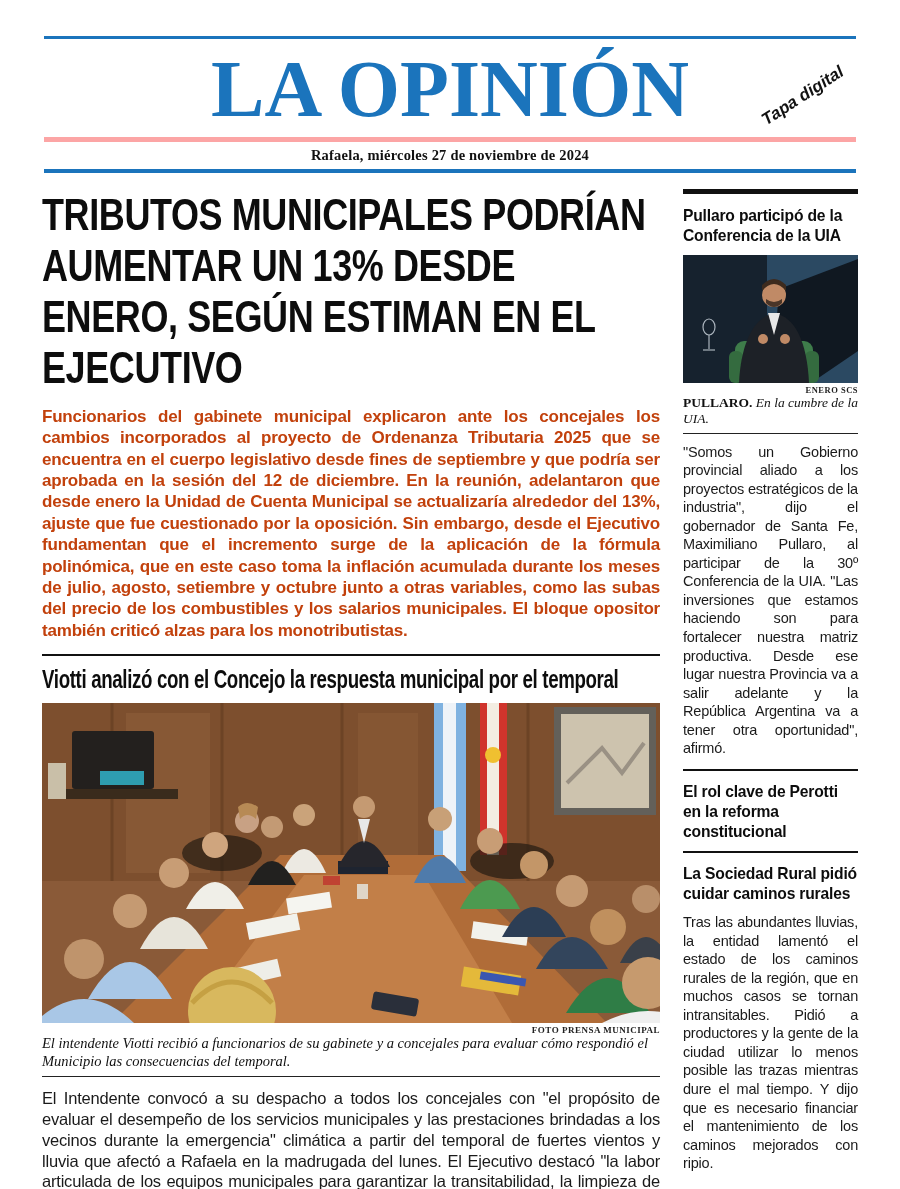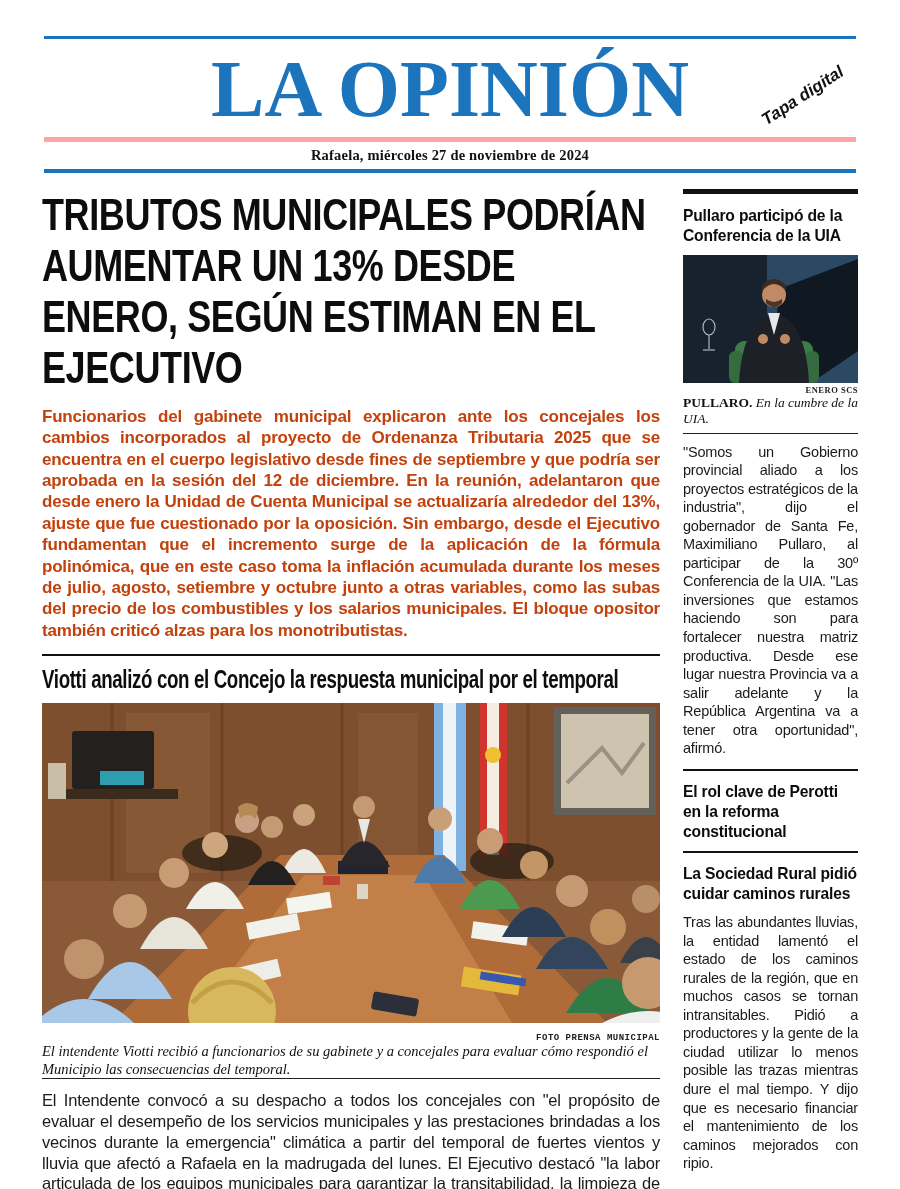--- a/index.html
+++ b/index.html
@@ -39,26 +39,26 @@
   }
   .lede { font-size: 17px; line-height: 1.26; text-align: justify; letter-spacing: -.2px; color: #c2410c; font-weight: bold; }
   .rule-dark { border: 0; border-top: 2px solid #111; margin: 13px 0 9px 0; }
   .headline-story {
     font-weight: bold; font-size: 26px; line-height: 1.1; letter-spacing: -0.5px;
     white-space: nowrap; transform: scaleX(.72); transform-origin: 0 0; width: 139%;
     margin: 2px 0 9px 0; color: #0d0d0d;
   }
   .photo-main { width: 618px; height: 320px; display: block; background: #8a5a38; }
   .credit {
-    font-family: Liberation Mono, monospace; font-weight: bold; font-size: 9px;
-    letter-spacing: .5px; text-align: right; margin-top: 10px; color: #222;
+    font-family: Liberation Serif, serif; font-weight: bold; font-size: 9px;
+    letter-spacing: .5px; text-align: right; margin-top: 2px; color: #222;
   }
   .caption {
     font-family: "Liberation Serif", serif; font-style: italic; font-size: 14.5px;
-    line-height: 1.22; padding-bottom: 0; border-bottom: 1.5px solid #222; color: #111;
+    line-height: 1.22; padding-bottom: 6px; border-bottom: 1.5px solid #222; color: #111;
   }
   .body-text { font-size: 16.5px; line-height: 1.26; text-align: justify; letter-spacing: -.2px; margin-top: 11px; color: #1a1a1a; }
 
   
   .side-top-bar { height: 5px; background: #111; margin-bottom: 12px; }
   .side-item h3 {
     font-weight: bold; font-size: 17px; line-height: 1.18; letter-spacing: -.2px;
     transform: scaleX(.92); transform-origin: 0 0; width: 108.5%; color: #0d0d0d;
     margin-bottom: 9px;
   }

